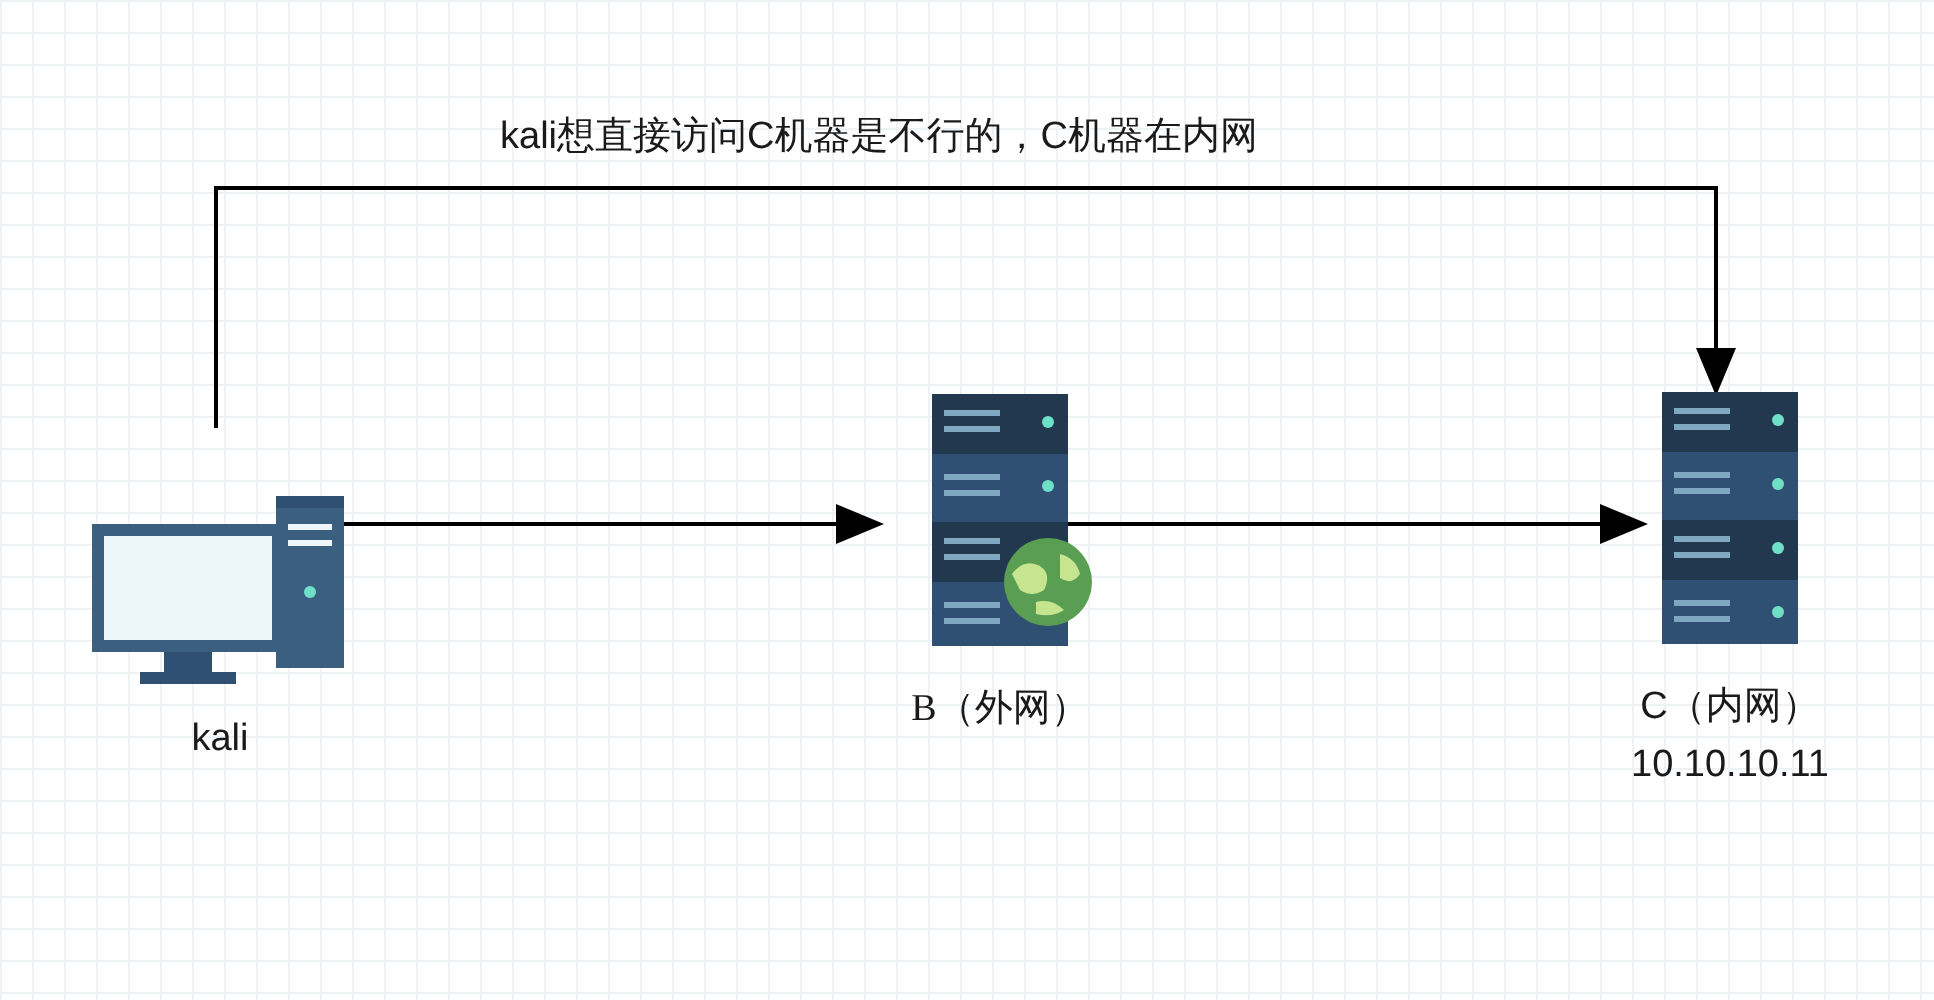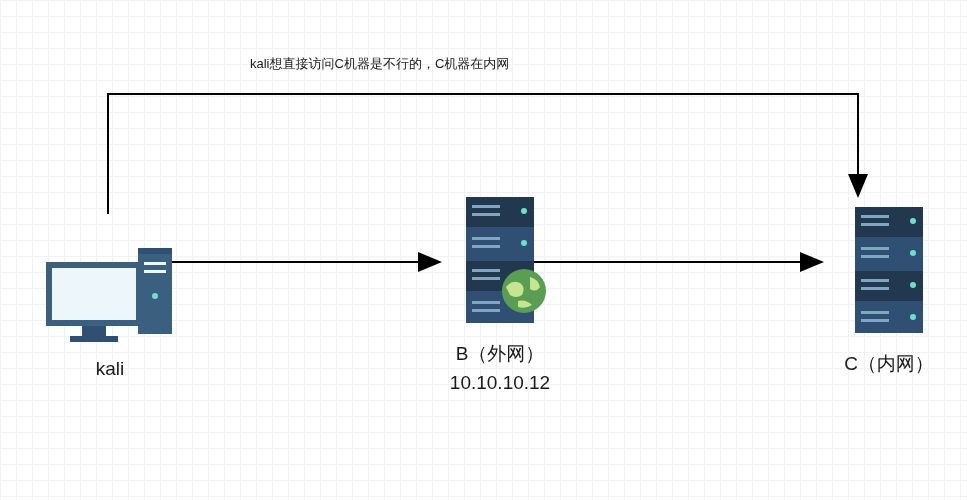--- a/index.html
+++ b/index.html
@@ -26,21 +26,21 @@
     z-index: 3;
   }
   .label {
     font-size: 19px;
     color: #1a1a1a;
     line-height: 1.55;
     white-space: nowrap;
   }
   .caption {
     position: absolute;
-    font-size: 13px;
+    font-size: 19px;
     color: #1a1a1a;
     z-index: 3;
     text-align: center;
   }
   svg.canvas {
     position: absolute; inset: 0;
     width: 967px; height: 500px;
     z-index: 2;
   }
   .icon-wrap {
@@ -80,21 +80,21 @@
 
       <rect x="4" y="22" width="96" height="64" fill="#3b607f"></rect>
       <rect x="10" y="28" width="84" height="52" fill="#ecf6fb"></rect>
       <rect x="40" y="86" width="24" height="10" fill="#2f5072"></rect>
       <rect x="28" y="96" width="48" height="6" fill="#2f5072"></rect>
     </svg>
   </div>
   <div class="label">kali</div>
 </div>
 
-<div class="node" style="left:420px; top:195px; width:160px;">
+<div class="node" style="left:420px; top:195px; width:160px;font-family:Liberation Serif, serif;">
   <div class="icon-wrap">
     <svg width="120" height="140" viewBox="0 0 120 140">
 
       <rect x="26" y="2" width="68" height="126" fill="#2f5072"></rect>
       <rect x="26" y="2" width="68" height="30" fill="#22384e"></rect>
       <rect x="26" y="34" width="68" height="30" fill="#2f5072"></rect>
       <rect x="26" y="66" width="68" height="30" fill="#22384e"></rect>
       <rect x="26" y="98" width="68" height="30" fill="#2f5072"></rect>
 
       <g fill="#7fa7c2">
@@ -114,24 +114,23 @@
           <circle cx="84" cy="112" r="3"></circle>
       </g>
 
       <circle cx="84" cy="96" r="22" fill="#599e52"></circle>
       <path d="M66,92 Q72,84 80,88 Q86,92 82,100 Q76,104 70,100 Z" fill="#c7e58f"></path>
       <path d="M90,82 Q98,84 100,92 Q96,98 90,94 Z" fill="#c7e58f"></path>
       <path d="M78,106 Q86,104 92,110 Q86,114 78,112 Z" fill="#c7e58f"></path>
     </svg>
   </div>
   <div class="label">B（外网）</div>
-  <div class="label">10.10.10.12</div>
 </div>
 
-<div class="node" style="left:800px; top:205px; width:130px;margin-left:24px;">
+<div class="node" style="left:800px; top:194px; width:130px;">
   <div class="icon-wrap">
     <svg width="100" height="140" viewBox="0 0 100 140">
       <rect x="16" y="2" width="68" height="126" fill="#2f5072"></rect>
       <rect x="16" y="2" width="68" height="30" fill="#22384e"></rect>
       <rect x="16" y="34" width="68" height="30" fill="#2f5072"></rect>
       <rect x="16" y="66" width="68" height="30" fill="#22384e"></rect>
       <rect x="16" y="98" width="68" height="30" fill="#2f5072"></rect>
       <g fill="#7fa7c2">
         <rect x="22" y="10" width="28" height="3"></rect>
           <rect x="22" y="18" width="28" height="3"></rect>
@@ -144,13 +143,14 @@
       </g>
       <g fill="#6fe0c8">
         <circle cx="74" cy="16" r="3"></circle>
           <circle cx="74" cy="48" r="3"></circle>
         <circle cx="74" cy="80" r="3"></circle>
           <circle cx="74" cy="112" r="3"></circle>
       </g>
     </svg>
   </div>
   <div class="label">C（内网）</div>
+  <div class="label">10.10.10.11</div>
 </div>
 
 </body></html>

